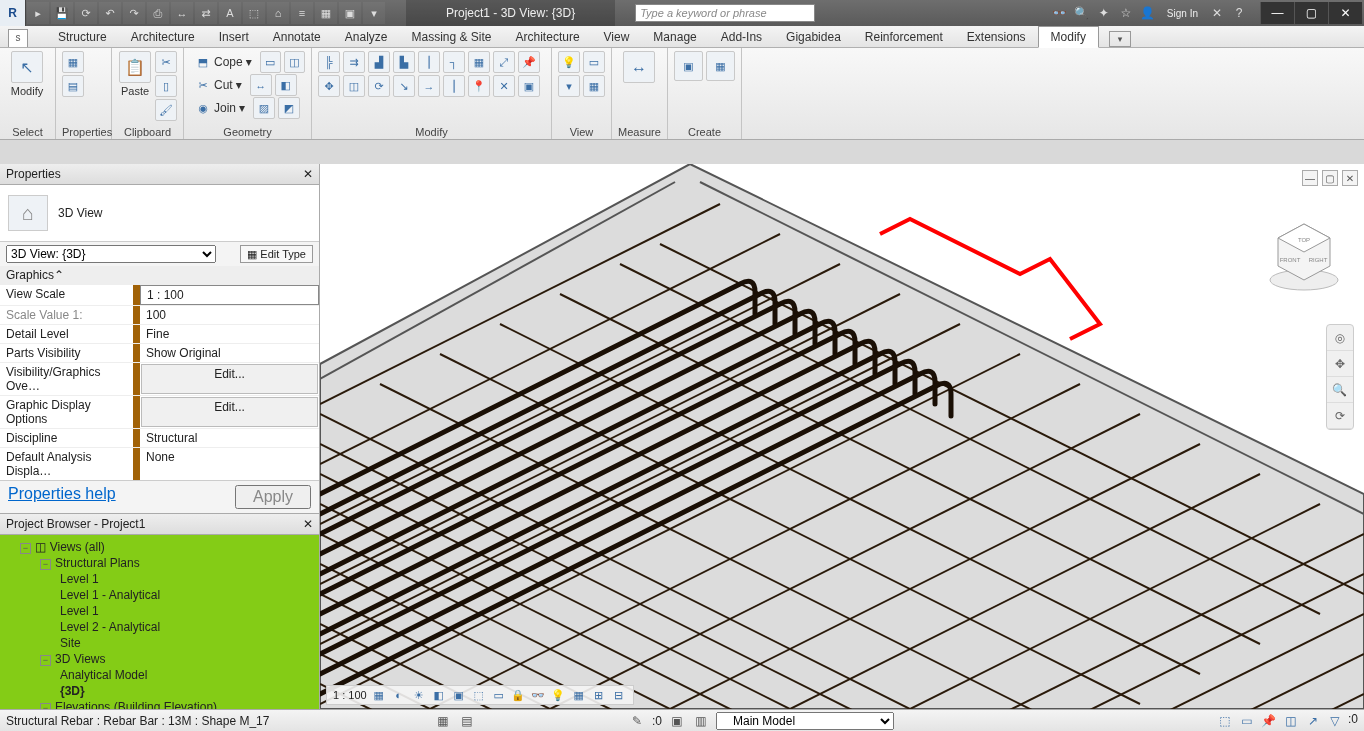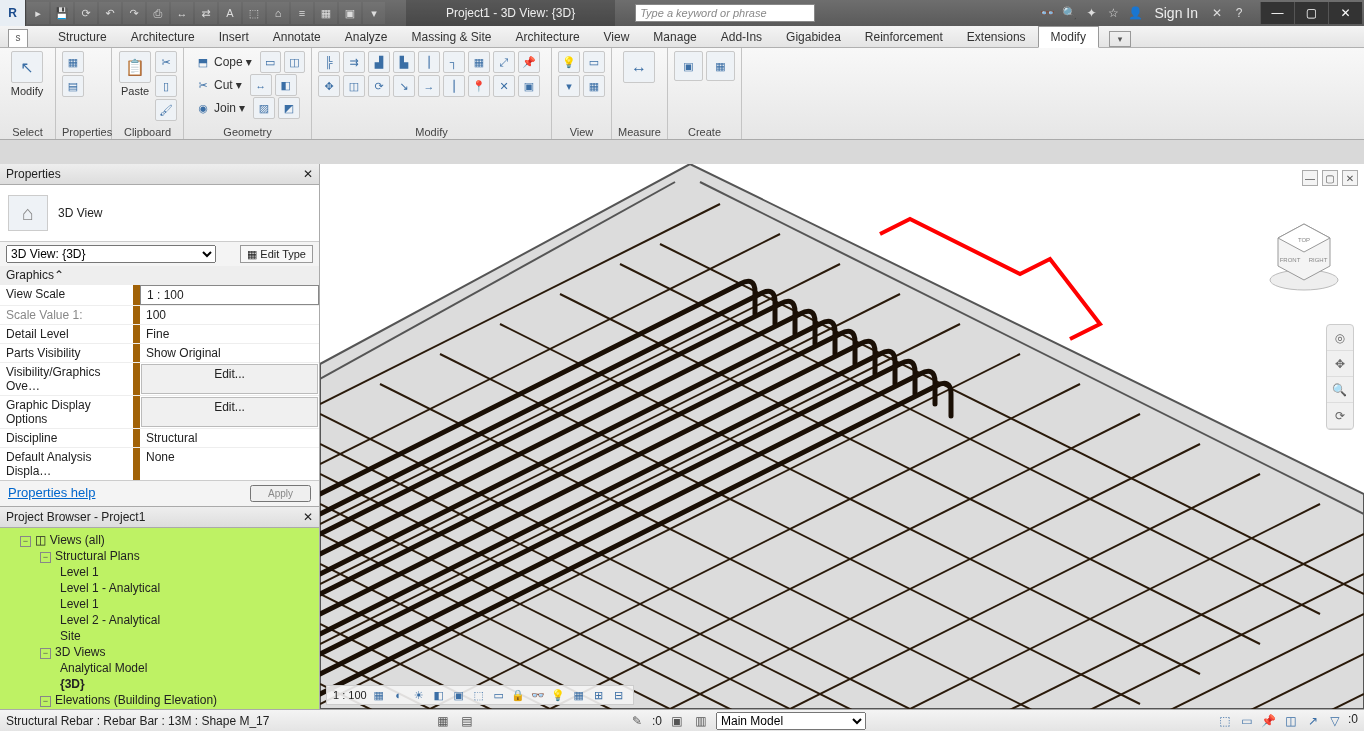--- a/index.html
+++ b/index.html
@@ -6,21 +6,21 @@
 body { width: 1364px; height: 731px; background: #fff; overflow: hidden; font-size: 12px; color: #222; }
 
 
 .qat { height: 26px; background: linear-gradient(#6e6e6e,#5a5a5a); display: flex; align-items: center; }
 .qat .logo { width: 26px; height: 26px; background: #e8eef4; display: flex; align-items: center; justify-content: center; font-weight: bold; color: #1a4b8c; border-right: 1px solid #444; }
 .qat .qat-btn { width: 22px; height: 22px; margin: 0 1px; background: rgba(255,255,255,0.05); display: flex; align-items: center; justify-content: center; color: #ddd; font-size: 11px; }
 .qat .title { flex: 0 0 auto; text-align: center; color: #eee; font-size: 12px; padding: 0 40px; background: rgba(0,0,0,0.2); height: 100%; line-height: 26px; margin-left: 20px; }
 .qat .search { margin-left: 20px; width: 180px; height: 18px; background: #fff; border: 1px solid #888; font-size: 11px; padding: 0 4px; color: #888; font-style: italic; line-height: 16px; }
 .qat .right { margin-left: auto; display: flex; align-items: center; gap: 4px; padding-right: 2px; }
 .qat .right .ico { width: 18px; height: 18px; color: #ddd; display: flex; align-items: center; justify-content: center; font-size: 12px; }
-.qat .right .signin { color: #eee; font-size: 14px; padding: 0 6px; }
+.qat .right .signin { color: #eee; font-size: 10px; padding: 0 6px; }
 .qat .winbtns { display: flex; background: #222; margin-left: 8px; }
 .qat .winbtns div { width: 34px; height: 22px; color: #fff; display: flex; align-items: center; justify-content: center; font-size: 12px; background: #333; border-left: 1px solid #555; }
 
 
 .rtabs { height: 22px; background: linear-gradient(#f4f4f4,#e4e4e4); border-bottom: 1px solid #b0b0b0; display: flex; align-items: flex-end; padding-left: 8px; }
 .rtabs .s { width: 20px; height: 18px; background: #fff; border: 1px solid #999; border-bottom: none; text-align: center; font-size: 10px; color: #555; margin-right: 18px; line-height: 16px; }
 .rtabs .tab { padding: 3px 12px 3px; font-size: 12px; color: #333; cursor: pointer; }
 .rtabs .tab.active { background: #fff; border: 1px solid #999; border-bottom: 1px solid #fff; position: relative; top: 1px; }
 .rtabs .box { width: 22px; height: 16px; border: 1px solid #999; margin-left: 10px; display:flex;align-items:center;justify-content:center;font-size:9px;color:#555;}
 
@@ -49,25 +49,25 @@
 .instrow select { flex: 1; font-size: 12px; }
 .instrow .et { border: 1px solid #999; padding: 1px 6px; font-size: 11px; background: #f8f8f8; display: flex; align-items: center; gap: 3px; }
 .proptable { flex: 0 0 auto; background: #fff; overflow: hidden; font-size: 12px; }
 .proptable .cat { background: #eee; padding: 2px 6px; font-weight: 500; display:flex;}
 .proptable .prow { display: flex; border-top: 1px solid #eee; }
 .proptable .prow .k { width: 140px; padding: 2px 6px; border-right: 7px solid #a16207; }
 .proptable .prow .v { flex: 1; padding: 2px 6px; }
 .proptable .prow .v.btn { text-align: center; background: #f0f0f0; border: 1px solid #bbb; margin: 1px; }
 .proptable .prow.dim .k { color: #888; }
 .propfoot { display: flex; justify-content: space-between; padding: 4px 8px; border-top: 1px solid #ccc; background: #f4f4f4; }
-.propfoot a { color: #0066cc; text-decoration: underline; font-size: 13px; }
-.propfoot button { padding: 1px 16px; font-size: 10px; color:#888; }
+.propfoot a { color: #0066cc; text-decoration: underline; font-size: 16px; }
+.propfoot button { padding: 1px 16px; font-size: 16px; color:#888; }
 
 .browser { border-top: 1px solid #aaa; flex: 1; display: flex; flex-direction: column; overflow: hidden; }
-.tree { flex: 1; background: #bef264; padding: 4px 6px; font-size: 12px; overflow: auto; }
+.tree { flex: 1; background: #84cc16; padding: 4px 6px; font-size: 12px; overflow: auto; }
 .tree .node { padding: 1px 0; white-space: nowrap; }
 .tree .i1 { padding-left: 14px; } .tree .i2 { padding-left: 34px; } .tree .i3 { padding-left: 54px; }
 .tree .exp { display:inline-block;width:11px;height:11px;border:1px solid #888;text-align:center;line-height:9px;font-size:9px;margin-right:4px;color:#555;}
 .tree .bold { font-weight: bold; }
 
 
 .canvas { flex: 1; position: relative; background: #fff; }
 .canvas svg { position: absolute; inset: 0; }
 .vcorner { position: absolute; top: 6px; right: 6px; display: flex; gap: 4px; }
 .vcorner div { width: 16px; height: 16px; border: 1px solid #aaa; background: #f4f4f4; font-size: 10px; display:flex;align-items:center;justify-content:center;color:#555;}
@@ -75,21 +75,21 @@
 .navbar { position: absolute; top: 160px; right: 10px; width: 28px; background: #f0f0f0; border: 1px solid #ccc; border-radius: 4px; }
 .navbar div { height: 26px; border-bottom: 1px solid #ddd; display:flex;align-items:center;justify-content:center;font-size:12px;color:#666;}
 .viewbar { position: absolute; left: 6px; bottom: 4px; height: 20px; display: flex; align-items: center; gap: 4px; background: rgba(244,244,244,0.9); border: 1px solid #ccc; padding: 0 6px; font-size: 11px; }
 .viewbar .ic { width: 16px; height: 16px; display:flex;align-items:center;justify-content:center;color:#3a6ea5;font-size:11px;}
 
 
 .status { height: 22px; background: linear-gradient(#f4f4f4,#e4e4e4); border-top: 1px solid #aaa; display: flex; align-items: center; font-size: 12px; padding: 0 6px; gap: 8px; }
 .status .sel { flex: 0 0 420px; }
 .status .mid { display: flex; align-items: center; gap: 6px; }
 .status .mid .ic { width: 18px; height: 18px; display:flex;align-items:center;justify-content:center;color:#555;}
-.status select { font-size: 12px; width: 150px; }
+.status select { font-size: 12px; width: 178px; padding-left: 12px; }
 .status .right { margin-left: auto; display: flex; gap: 4px; }
 .status .right .ic { width: 18px; height: 18px; display:flex;align-items:center;justify-content:center;color:#3a6ea5;font-size:12px;}
 </style>
 </head>
 <body>
 
 <div class="qat">
   <div class="logo">R</div>
   <div class="qat-btn">▸</div>
   <div class="qat-btn">💾</div>

